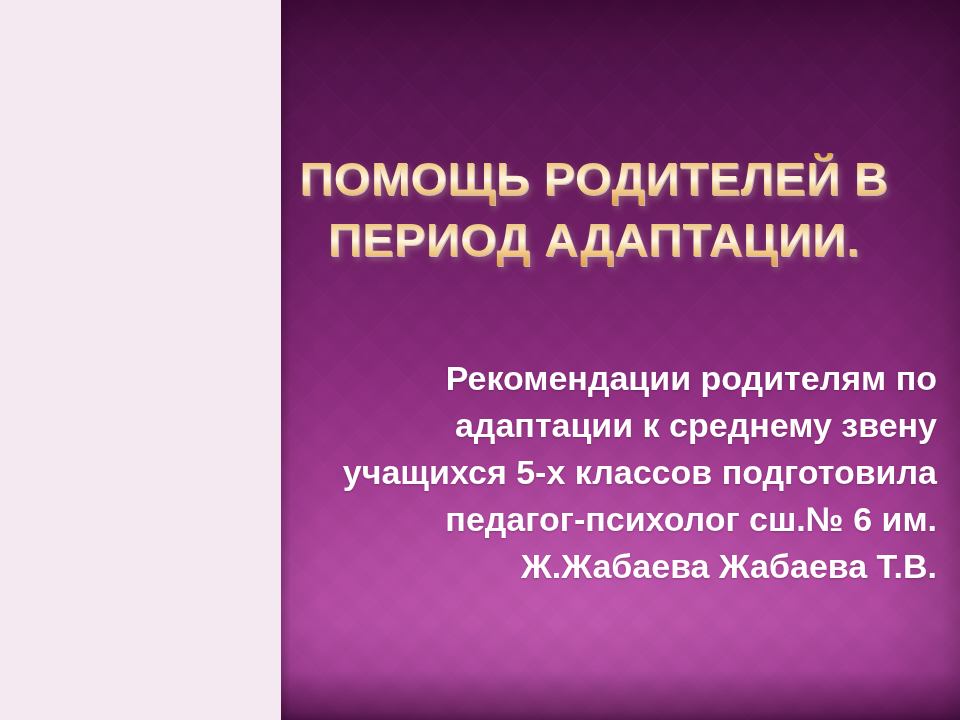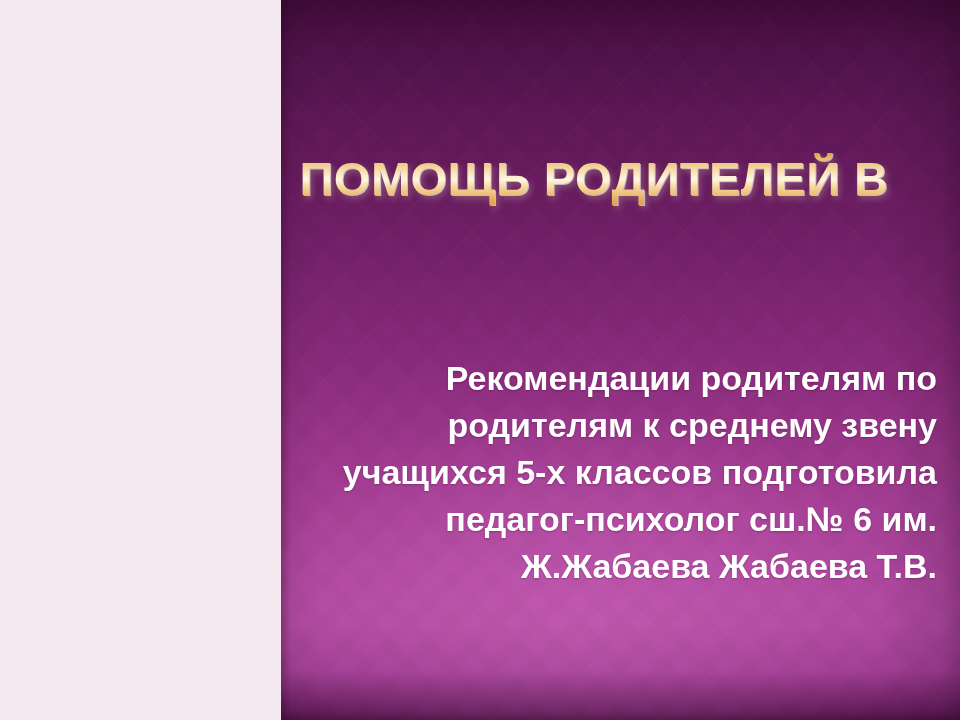--- a/index.html
+++ b/index.html
@@ -189,23 +189,24 @@
 
   <div class="stage">
     <div class="stage-base"></div>
     <div class="stage-radial"></div>
     <div class="stage-diamonds"></div>
     <div class="stage-vignette"></div>
   </div>
 
   <div class="title-block">
     <span class="title-line">ПОМОЩЬ РОДИТЕЛЕЙ В</span>
+    <span class="title-line">ПЕРИОД АДАПТАЦИИ.</span>
   </div>
 
   <div class="body-block">
     <span class="body-line">Рекомендации  родителям по</span>
-    <span class="body-line">родителям к среднему звену</span>
+    <span class="body-line">адаптации к среднему звену</span>
     <span class="body-line">учащихся 5-х классов подготовила</span>
     <span class="body-line">педагог-психолог сш.№ 6 им.</span>
     <span class="body-line">Ж.Жабаева Жабаева Т.В.</span>
   </div>
 
 </div>
 
 </body></html>

